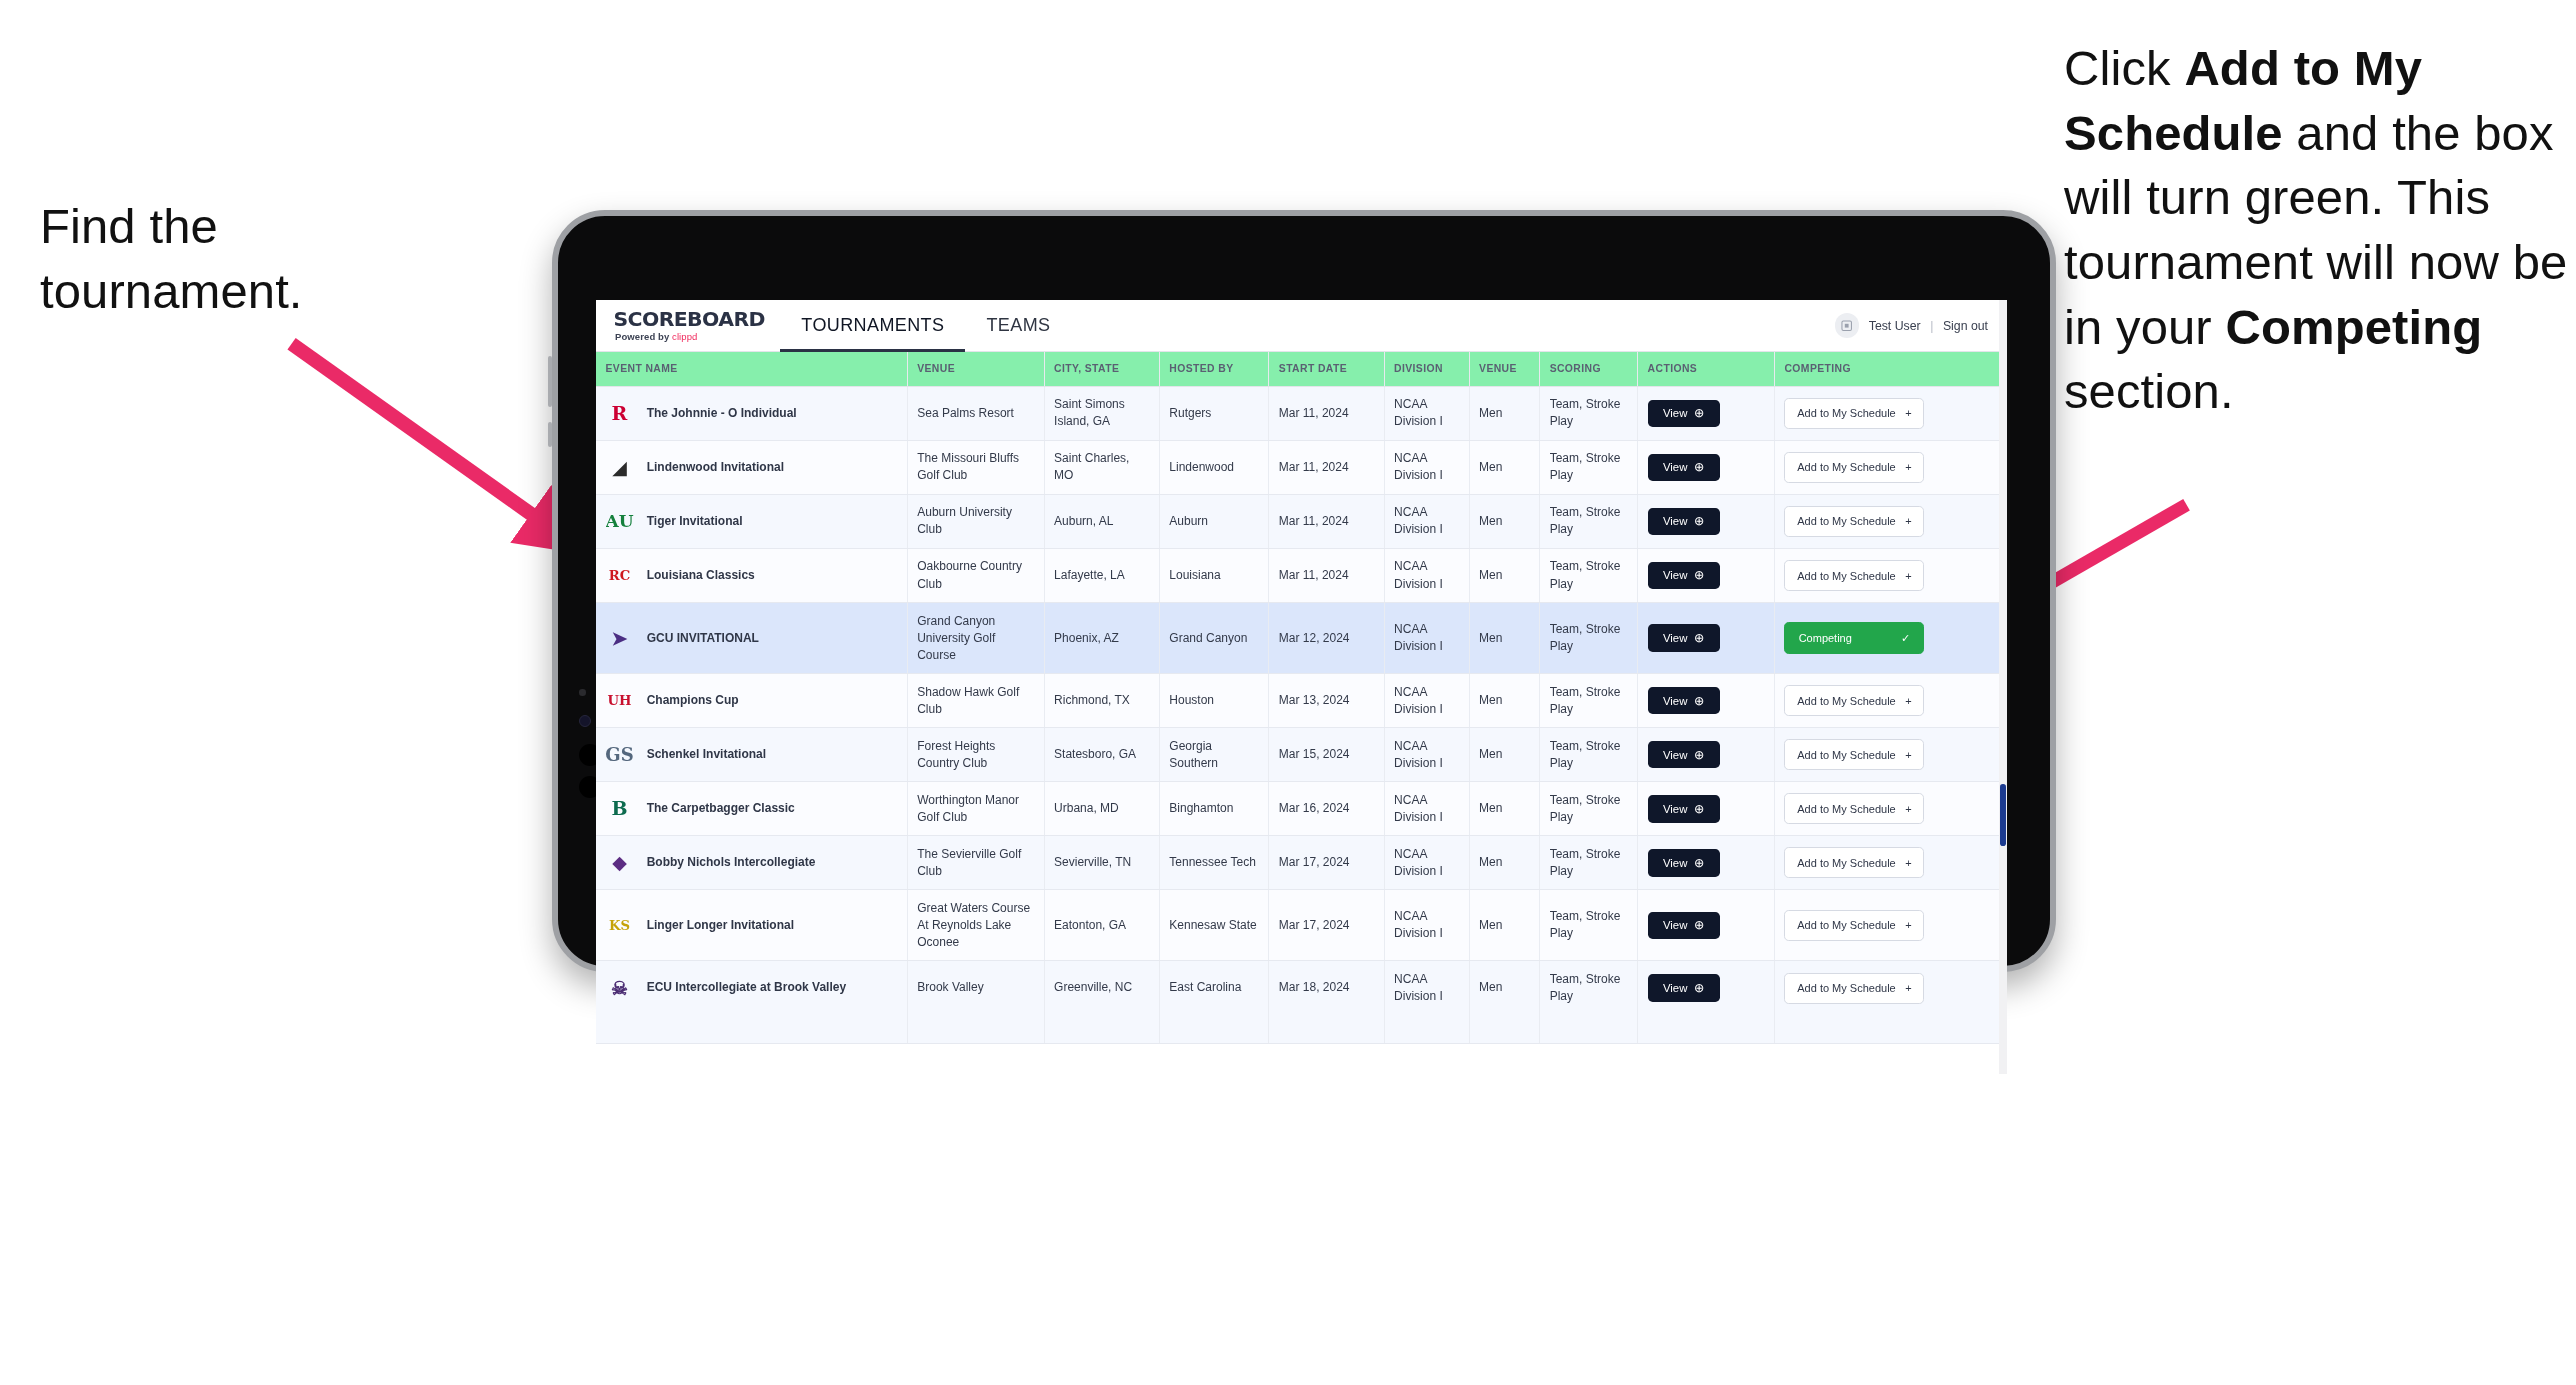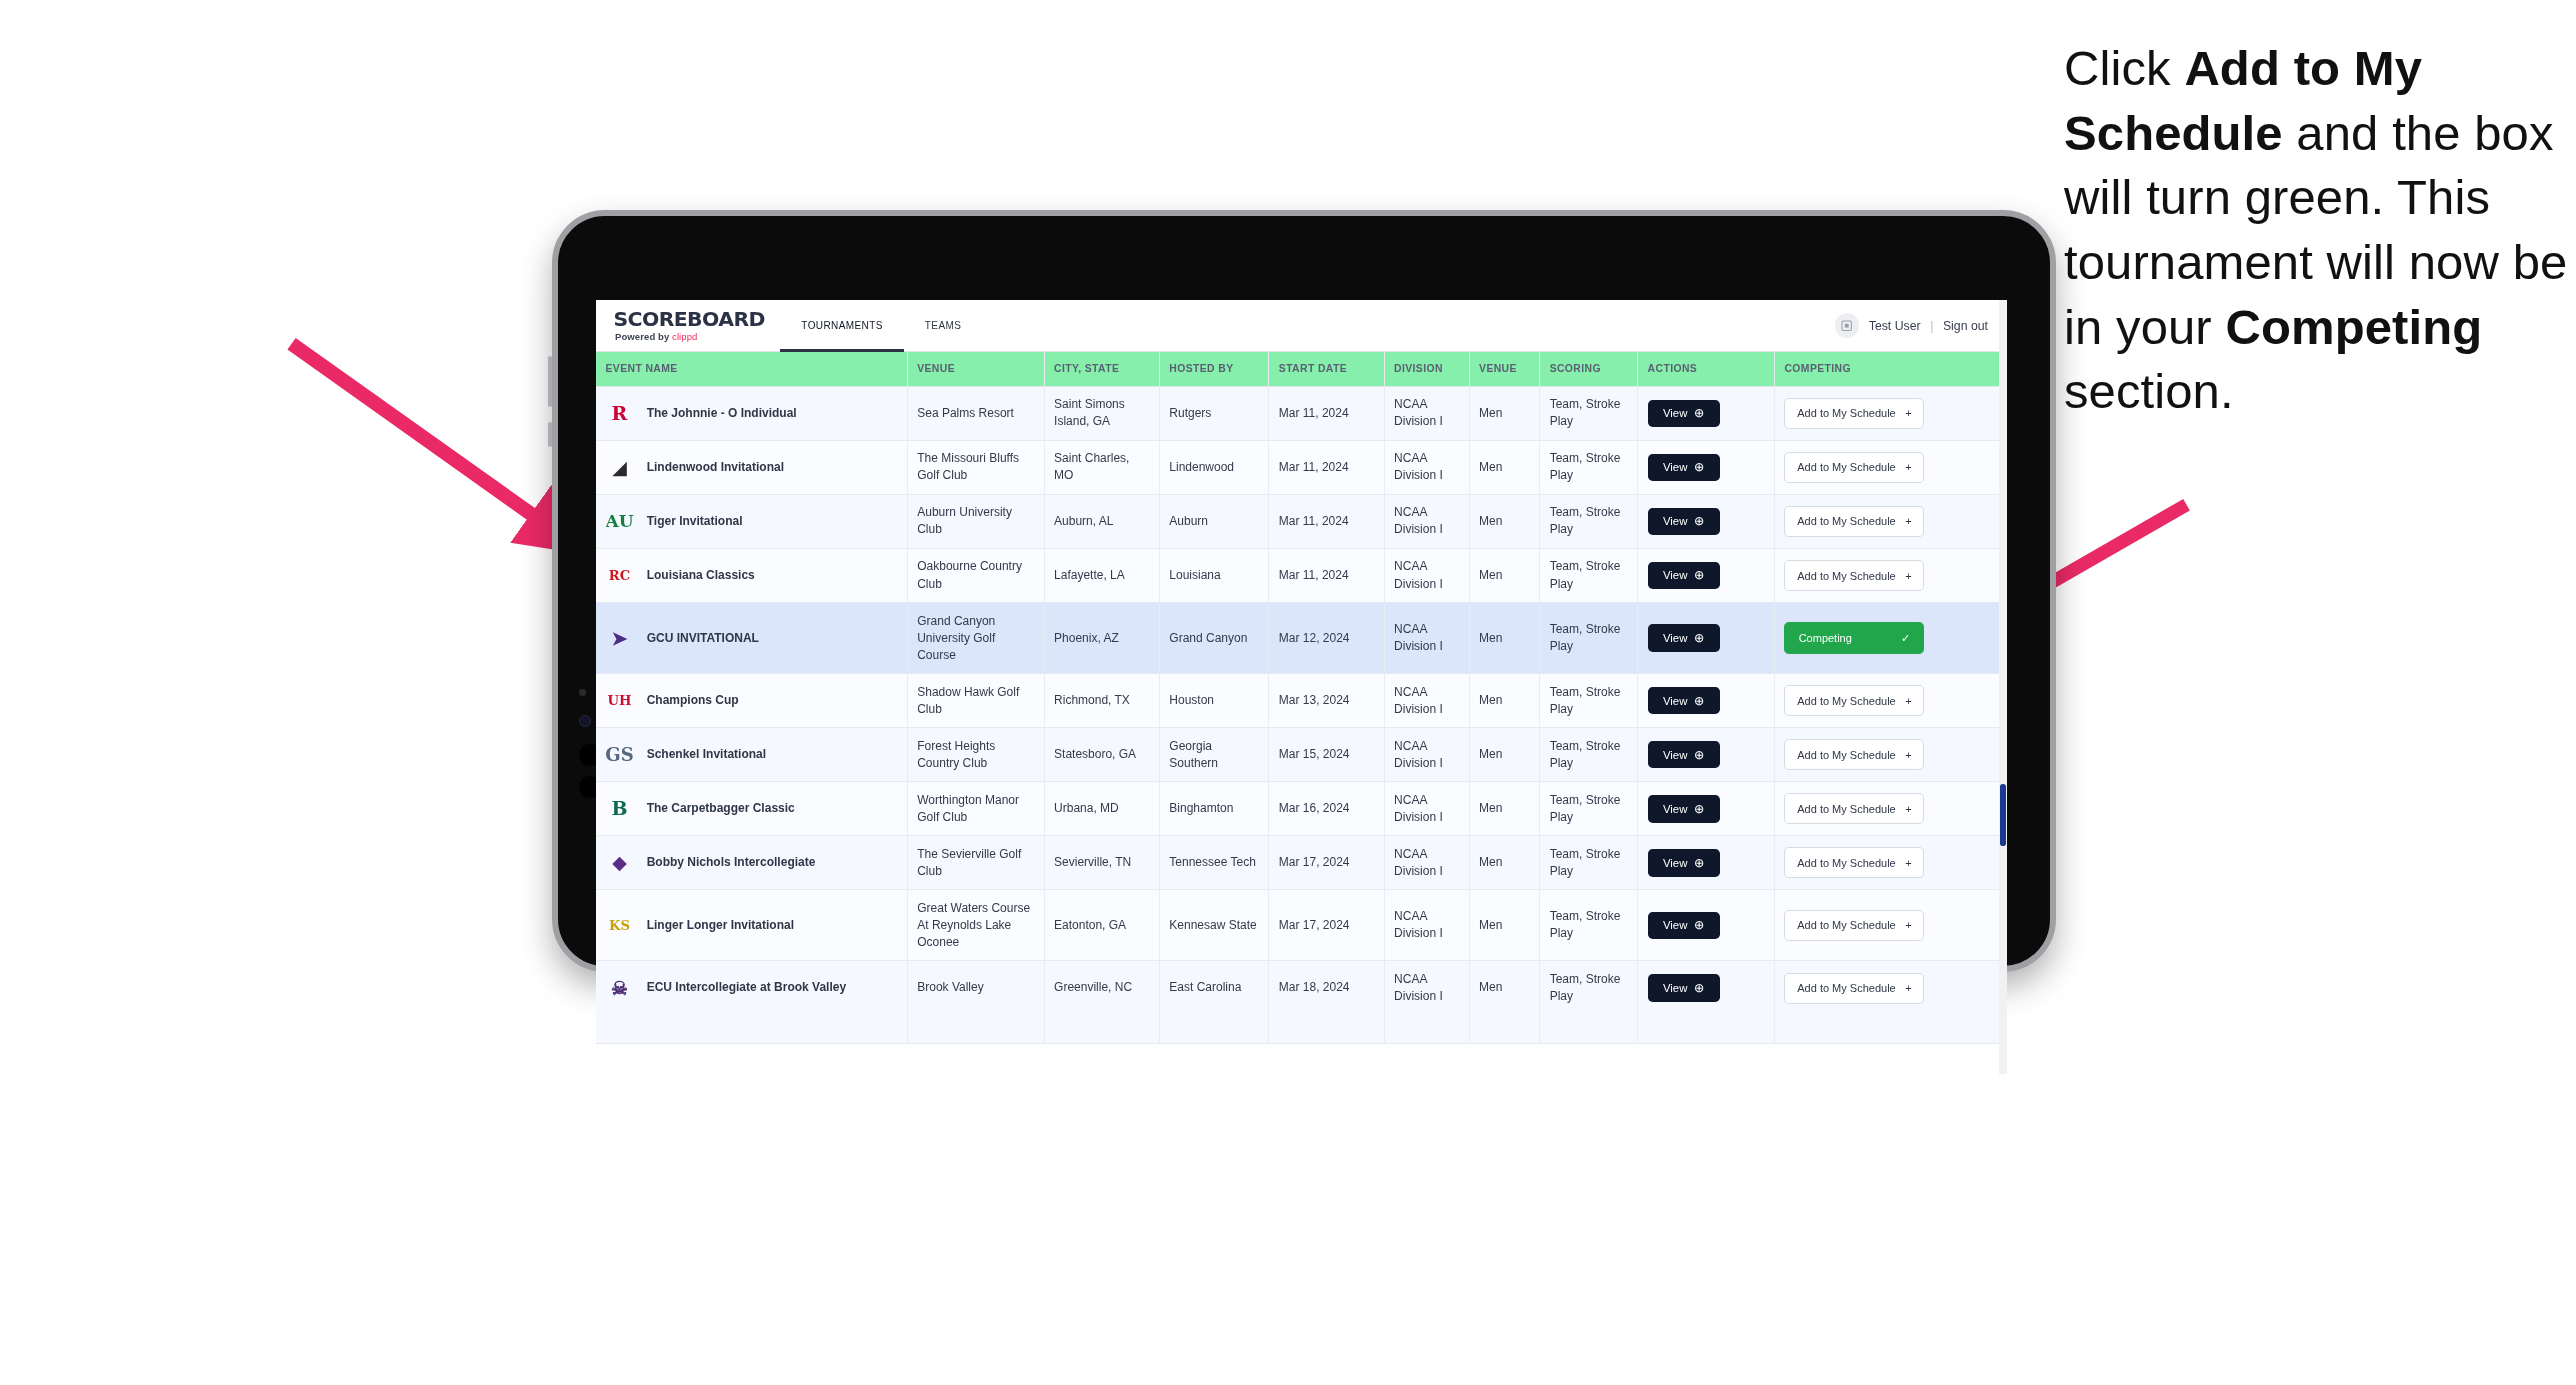--- a/index.html
+++ b/index.html
@@ -107,21 +107,21 @@
     font-weight: 600;
     letter-spacing: 0.1px;
     white-space: nowrap;
   }
   .brand-sub em { font-style: normal; color: #f0295c; font-weight: 400; }
 
   .nav { display: flex; align-items: stretch; }
   .nav-item {
     display: flex; align-items: center;
     padding: 9px 21px;
-    font-size: 10px;
+    font-size: 18px;
     letter-spacing: 0.4px;
     color: #2f3542;
     cursor: pointer;
     position: relative;
   }
   .nav-item.active { color: #101624; }
   .nav-item.active::after {
     content: ""; position: absolute; left: 0; right: 0; bottom: -0.9px;
     height: 2.8px; background: #2b3245;
   }
@@ -220,20 +220,21 @@
 
   tr.clipped td {
     padding-top: 9.5px; padding-bottom: 38px;
   }
 </style>
 </head>
 <body>
 
 <div class="stage">
 
+  <div class="annot annot-left">Find the tournament.</div>
 
   <svg class="arrow arrow-left" viewBox="0 0 420 300">
     <defs>
       <marker id="ah1" markerWidth="5" markerHeight="5" refX="2.2" refY="2.5" orient="auto">
         <path d="M0,0 L5,2.5 L0,5 Z" fill="#ea2a67"></path>
       </marker>
     </defs>
     <line x1="8" y1="8" x2="288" y2="207" stroke="#ea2a67" stroke-width="15" marker-end="url(#ah1)"></line>
   </svg>
 

